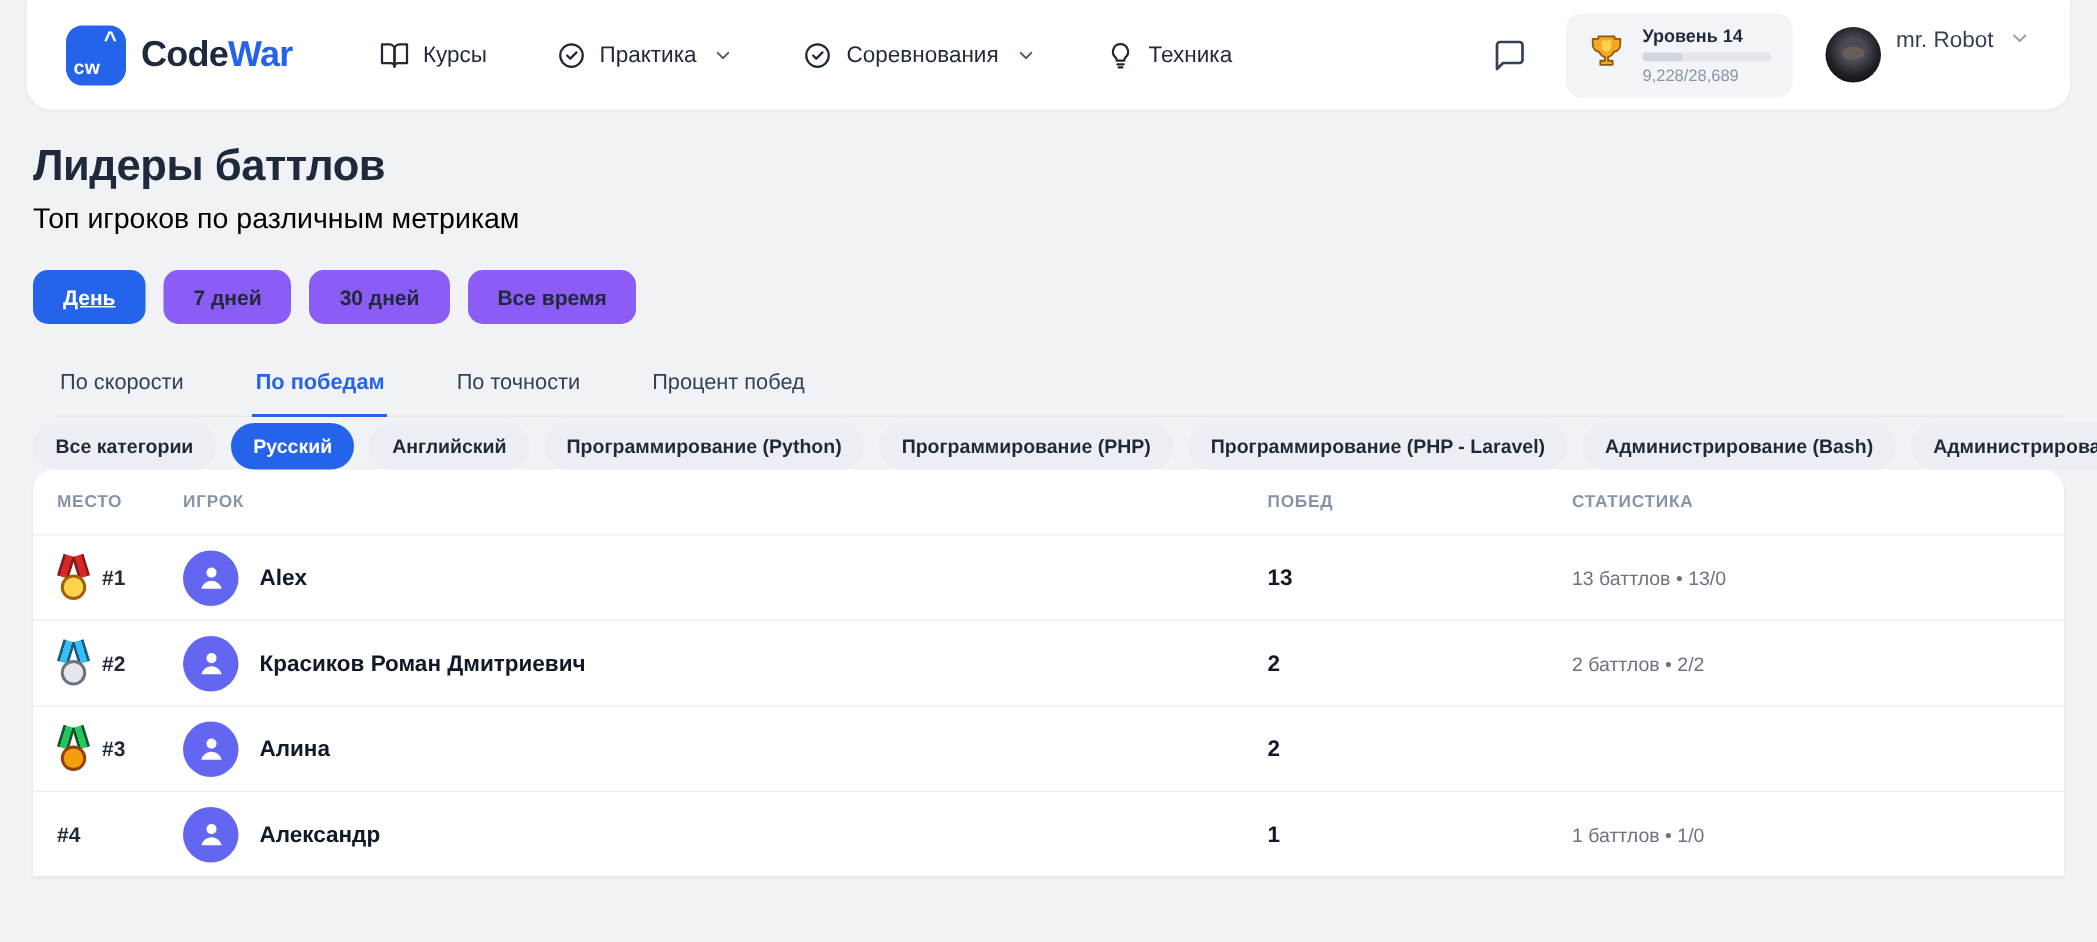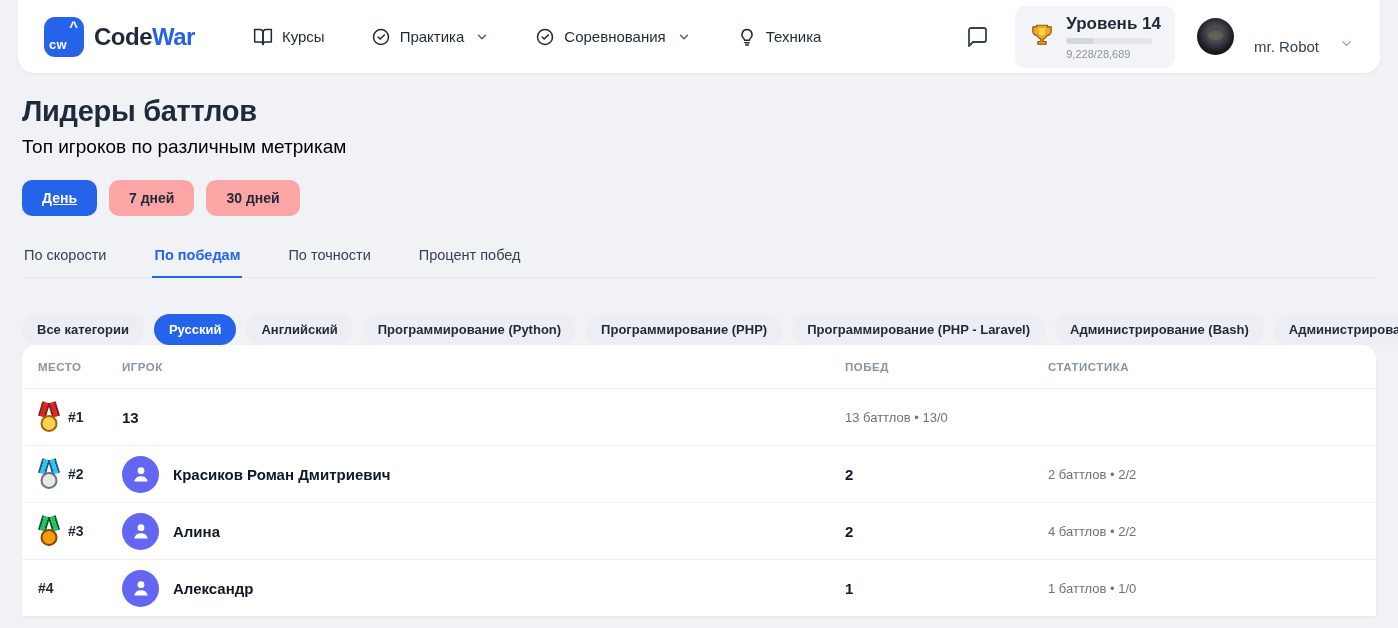--- a/index.html
+++ b/index.html
@@ -42,59 +42,59 @@
   .chev { margin-left:2px; }
 
   .nav-right { margin-left:auto; display:flex; align-items:center; gap:22px; }
   .chat-btn { cursor:pointer; display:flex; padding:4px; }
 
   .level-card {
     background:#f3f4f7; border-radius:10px; padding:8px 14px;
     display:flex; align-items:center; gap:11px;
   }
   .level-info { display:flex; flex-direction:column; gap:4px; }
-  .level-title { font-size:17px; font-weight:700; color:#1f2937; }
+  .level-title { font-size:12px; font-weight:700; color:#1f2937; }
   .level-bar { width:86px; height:6px; border-radius:3px; background:#e3e6ec; overflow:hidden; }
   .level-bar-fill { height:100%; background:#d2d7df; border-radius:3px; }
   .level-progress { font-size:11px; color:#8a94a3; }
 
-  .user-menu { display:flex; align-items:flex-end; gap:20px; cursor:pointer; }
+  .user-menu { display:flex; align-items:flex-start; gap:10px; cursor:pointer; }
   .user-avatar {
     width:37px; height:37px; border-radius:50%;
     background:radial-gradient(circle at 50% 42%, #4a4a52 0 28%, #1c1d22 62%, #0c0d10 100%);
     position:relative; overflow:hidden;
   }
   .user-avatar::after {
     content:""; position:absolute; left:11px; top:13px; width:15px; height:9px;
     border-radius:50%; background:#7a6f5a; opacity:.55;
   }
   .user-name { font-size:15px; font-weight:500; color:#334155; }
 
   
   .main { margin:0 22px; }
   .page-title { font-size:29px; font-weight:700; color:#1e293b; margin-top:22px; letter-spacing:-.3px; }
   .page-subtitle { font-size:19px; color:#000000; margin-top:8px; }
 
   .time-filters { display:flex; gap:12px; margin-top:22px; }
   .time-btn {
     border:none; cursor:pointer; font-family:inherit;
-    background:#fca5a5; color:#1f2937;
+    background:#8b5cf6; color:#1f2937;
     font-size:14px; font-weight:600;
     padding:10px 20px; border-radius:10px;
   }
   .time-btn.active { background:#2563eb; color:#ffffff;text-decoration:underline; }
 
-  .tabs { display:flex; gap:44px; margin-top:20px; border-bottom:1px solid #e5e7eb; }
+  .tabs { display:flex; gap:44px; margin-top:20px; border-bottom:1px solid #e5e7eb;margin-left:16px; }
   .tab {
     padding:11px 2px 13px; font-size:14.5px; font-weight:500; color:#334155;
     cursor:pointer; border-bottom:2px solid transparent; margin-bottom:-1px; white-space:nowrap;
   }
   .tab.active { color:#2563eb; border-bottom-color:#2563eb; font-weight:600; }
 
-  .cat-pills { display:flex; gap:10px; margin-top:36px; flex-wrap:nowrap; }
+  .cat-pills { display:flex; gap:10px; margin-top:4px; flex-wrap:nowrap; }
   .pill {
     border:none; cursor:pointer; font-family:inherit; white-space:nowrap;
     background:#eceef3; color:#1f2937;
     font-size:13px; font-weight:600;
     padding:8px 15px; border-radius:17px;
   }
   .pill.active { background:#2563eb; color:#ffffff; }
 
   
   .board {
@@ -238,20 +238,21 @@
 </header>
 
 <main class="main">
   <h1 class="page-title">Лидеры баттлов</h1>
   <p class="page-subtitle">Топ игроков по различным метрикам</p>
 
   <div class="time-filters">
     <button class="time-btn active">День</button>
     <button class="time-btn">7 дней</button>
     <button class="time-btn">30 дней</button>
+    <button class="time-btn">Все время</button>
   </div>
 
   <div class="tabs">
     <div class="tab">По скорости</div>
     <div class="tab active">По победам</div>
     <div class="tab">По точности</div>
     <div class="tab">Процент побед</div>
   </div>
 
   <div class="cat-pills">
@@ -275,20 +276,29 @@
 
     <div class="board-row">
       <div class="rank-cell">
         <span class="medal gold">
             <span class="rl"></span>
             <span class="rr"></span>
             <span class="disc"></span>
           </span>
         <span class="rank-label">#1</span>
       </div>
+      <div class="player-cell">
+        <span class="p-avatar">
+          <svg width="22" height="22" viewBox="0 0 24 24" fill="#ffffff">
+              <circle cx="12" cy="8.4" r="3.7"></circle>
+              <path d="M4.6 20.2a7.6 7.6 0 0 1 14.8 0z"></path>
+            </svg>
+        </span>
+        <span class="player-name">Alex</span>
+      </div>
       <div class="wins-cell">13</div>
       <div class="stats-cell">13 баттлов • 13/0</div>
     </div>
 
     <div class="board-row">
       <div class="rank-cell">
         <span class="medal silver">
             <span class="rl"></span>
             <span class="rr"></span>
             <span class="disc"></span>
@@ -320,21 +330,20 @@
       <div class="player-cell">
         <span class="p-avatar">
           <svg width="22" height="22" viewBox="0 0 24 24" fill="#ffffff">
               <circle cx="12" cy="8.4" r="3.7"></circle>
               <path d="M4.6 20.2a7.6 7.6 0 0 1 14.8 0z"></path>
             </svg>
         </span>
         <span class="player-name">Алина</span>
       </div>
       <div class="wins-cell">2</div>
-      <div class="stats-cell">4 баттлов • 2/2</div>
     </div>
 
     <div class="board-row">
       <div class="rank-cell">
         <span class="rank-label">#4</span>
       </div>
       <div class="player-cell">
         <span class="p-avatar">
           <svg width="22" height="22" viewBox="0 0 24 24" fill="#ffffff">
               <circle cx="12" cy="8.4" r="3.7"></circle>

